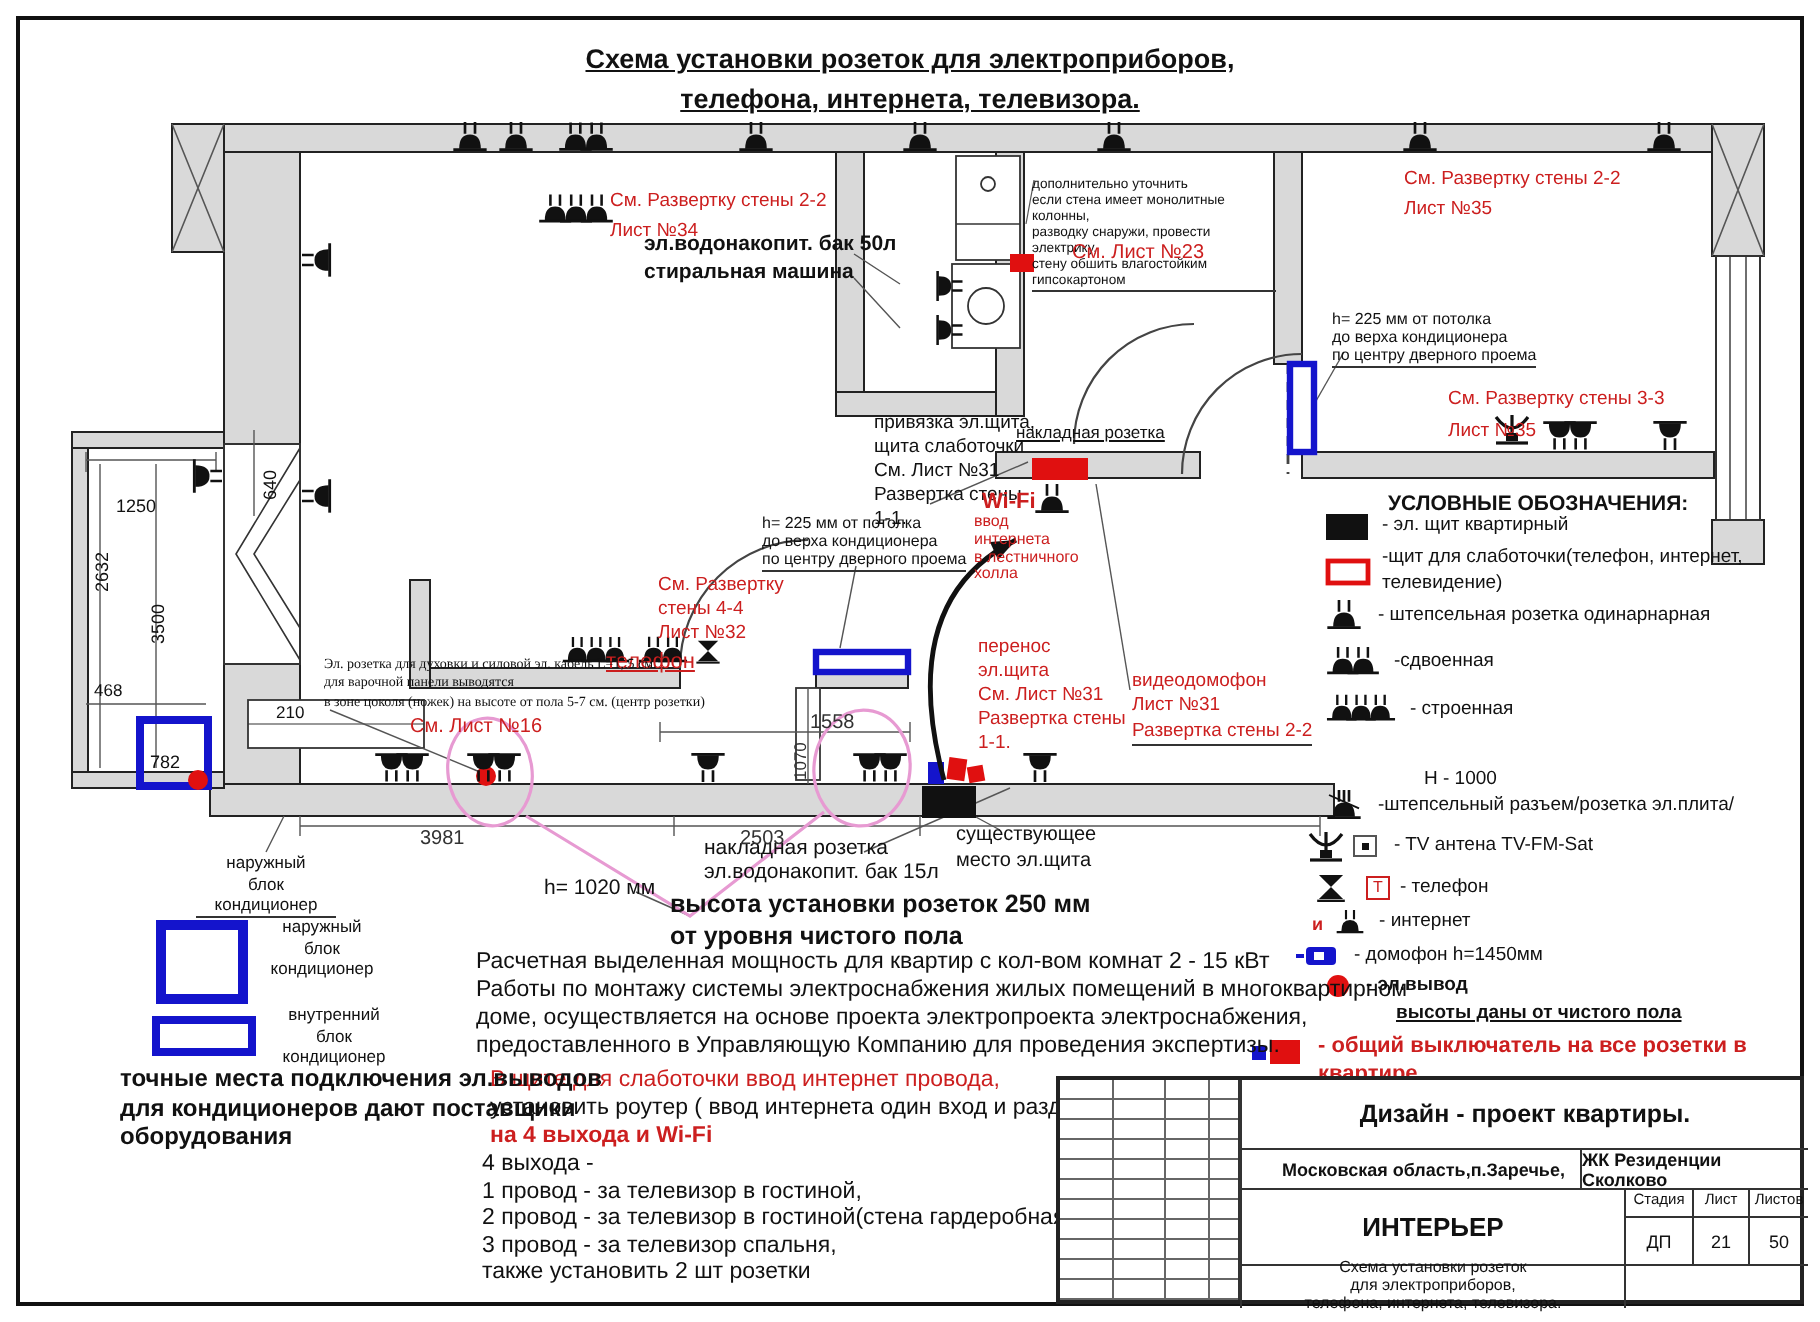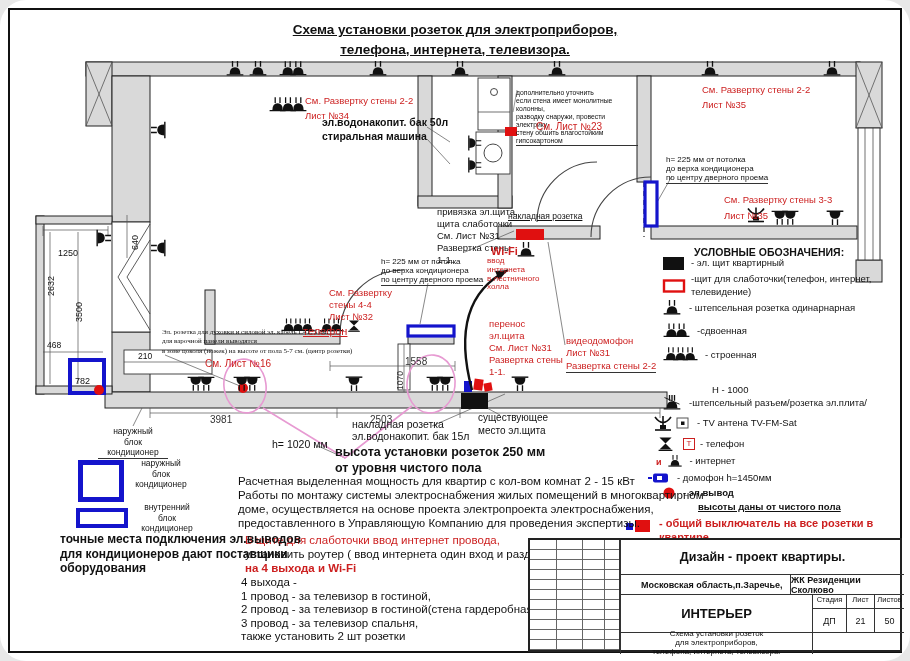--- a/index.html
+++ b/index.html
@@ -1,17 +1,17 @@
 <!DOCTYPE html>
 <html><head>
 <meta charset="utf-8">
 <style>
   html,body{margin:0;padding:0;background:#e8e8e8;}
   #sheet{position:relative;width:910px;height:661px;background:#fff;overflow:hidden;
-         font-family:"Liberation Sans",sans-serif;color:#111;border-radius:26px;}
+         font-family:"Liberation Sans",sans-serif;color:#111;}
   #frame{position:absolute;left:8px;top:8px;width:890px;height:641px;border:2.5px solid #111;}
   svg.plan{position:absolute;left:0;top:0;width:910px;height:661px;pointer-events:none;}
   .t{position:absolute;white-space:pre-line;line-height:1.3;}
   .red{color:#cc1f1f;}
   .b{font-weight:bold;}
   .c{text-align:center;}
   .ul{text-decoration:underline;}
   .bb{border-bottom:1px solid #333;}
   .vdim{transform:rotate(-90deg);transform-origin:0 0;}
   

